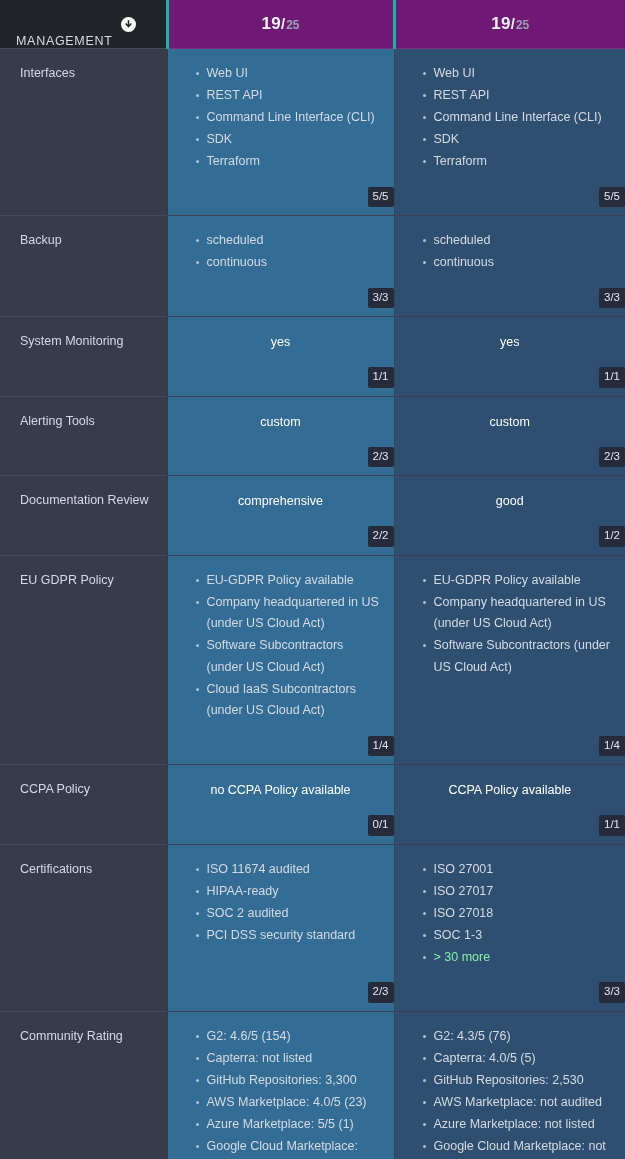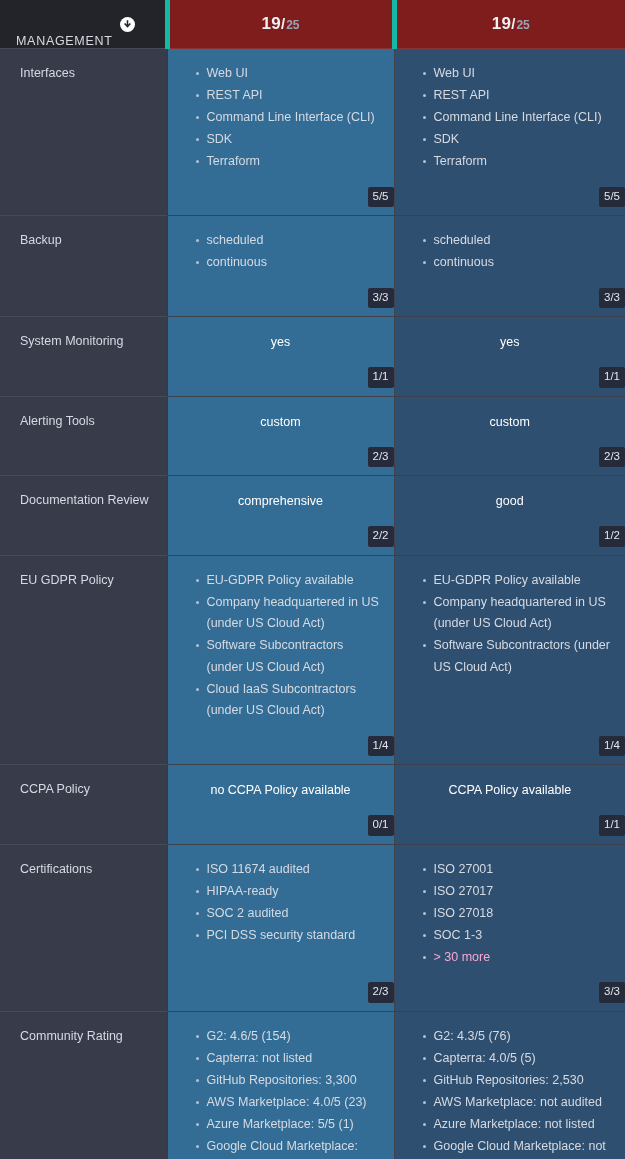--- a/index.html
+++ b/index.html
@@ -52,25 +52,25 @@
     background: #ffffff;
     display: inline-flex;
     align-items: center;
     justify-content: center;
     flex: 0 0 auto;
     margin-right: 14px;
   }
   .collapse-icon svg { display: block; }
 
   .hdr-score {
-    background: #7f1d1d;
+    background: #701a75;
     height: 36px;
     text-align: center;
     vertical-align: middle;
-    border-left: 5px solid #14b8a6;
+    border-left: 3px solid #14b8a6;
   }
   .score-big {
     font-size: 17px;
     font-weight: bold;
     color: #eef1f6;
     letter-spacing: 0.3px;
   }
   .score-small {
     font-size: 12px;
     color: #9aa3b4;
@@ -119,21 +119,21 @@
     position: absolute;
     left: 0;
     top: 9px;
     width: 3px;
     height: 3px;
     border-radius: 50%;
     background: #b9c0cc;
   }
   ul.bullets li.more a,
   ul.bullets li.more span.more-link {
-    color: #f9a8d4;
+    color: #86efac;
     text-decoration: none;
     cursor: pointer;
   }
 
   .plain-value {
     text-align: center;
     color: #ffffff;
     padding-top: 1px;
   }
 

